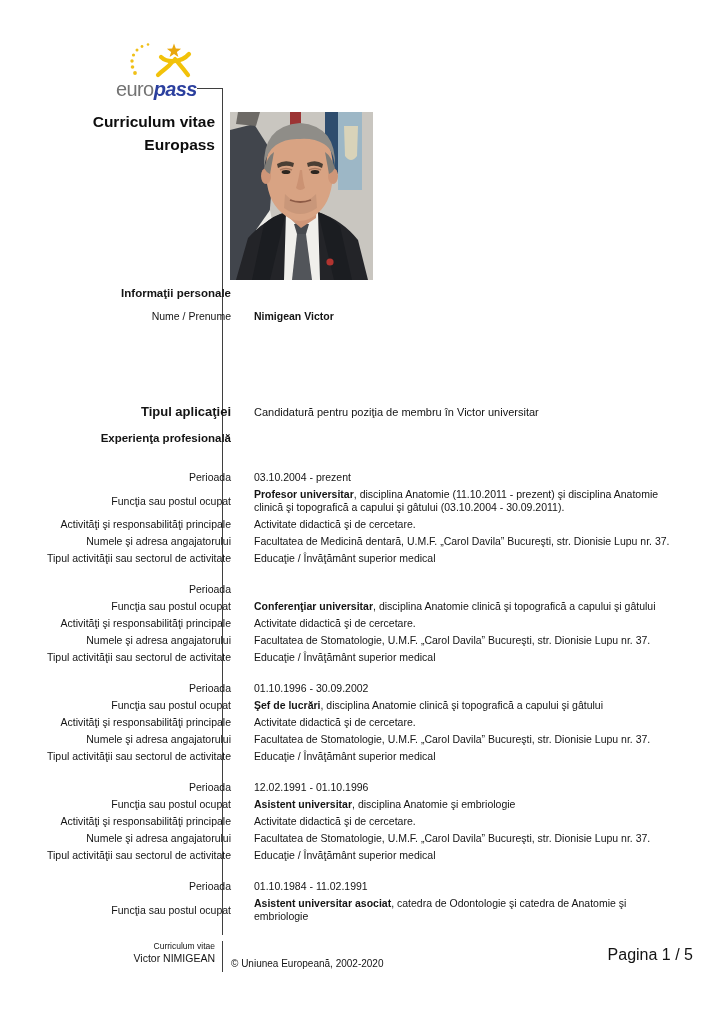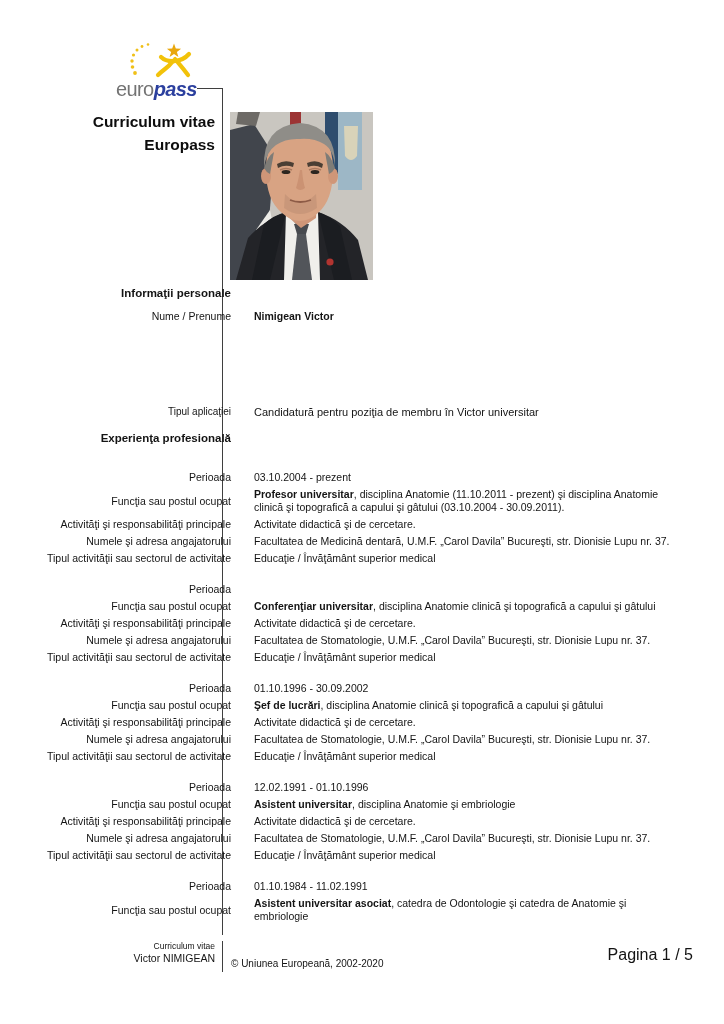--- a/index.html
+++ b/index.html
@@ -33,21 +33,21 @@
   
   .content { position:absolute; left:0; top:286px; right:0; }
   .row  { display:flex; align-items:center; margin-bottom:4px;margin-left:16px; }
   .lbl  { flex:none; width:215px; text-align:right; font-size:10.5px; line-height:13px; color:#141414; }
   .val  { flex:1; margin-left:15px; margin-right:48px; font-size:10.5px; line-height:13px; color:#141414;padding-left:8px; }
   .val b, .b { font-weight:bold; }
 
   .sec .lbl  { font-size:11.5px; line-height:15px; font-weight:bold; }
   .row-informatii { margin-bottom:9px; }
   .row-tipul { margin-top:82px; }
-  .row-tipul .lbl { font-size:10px; line-height:14px; font-weight:normal; }
+  .row-tipul .lbl { font-size:13px; line-height:14px; font-weight:bold; }
   .row-tipul .val { font-size:11px; line-height:14px; }
   .row-exp { margin-top:12px; margin-bottom:25px; }
   .block { margin-bottom:18px; }
   .block:last-child { margin-bottom:0; }
 
   
   .footer-left { position:absolute; left:0; top:941px; width:215px; text-align:right; }
   .footer-doclabel { font-size:8.5px;  line-height:11px; color:#141414; }
   .footer-docname  { font-size:10.5px; line-height:13px; color:#141414; }
   .footer-copy { position:absolute; left:231px; top:958px; font-size:10px; color:#141414; }

